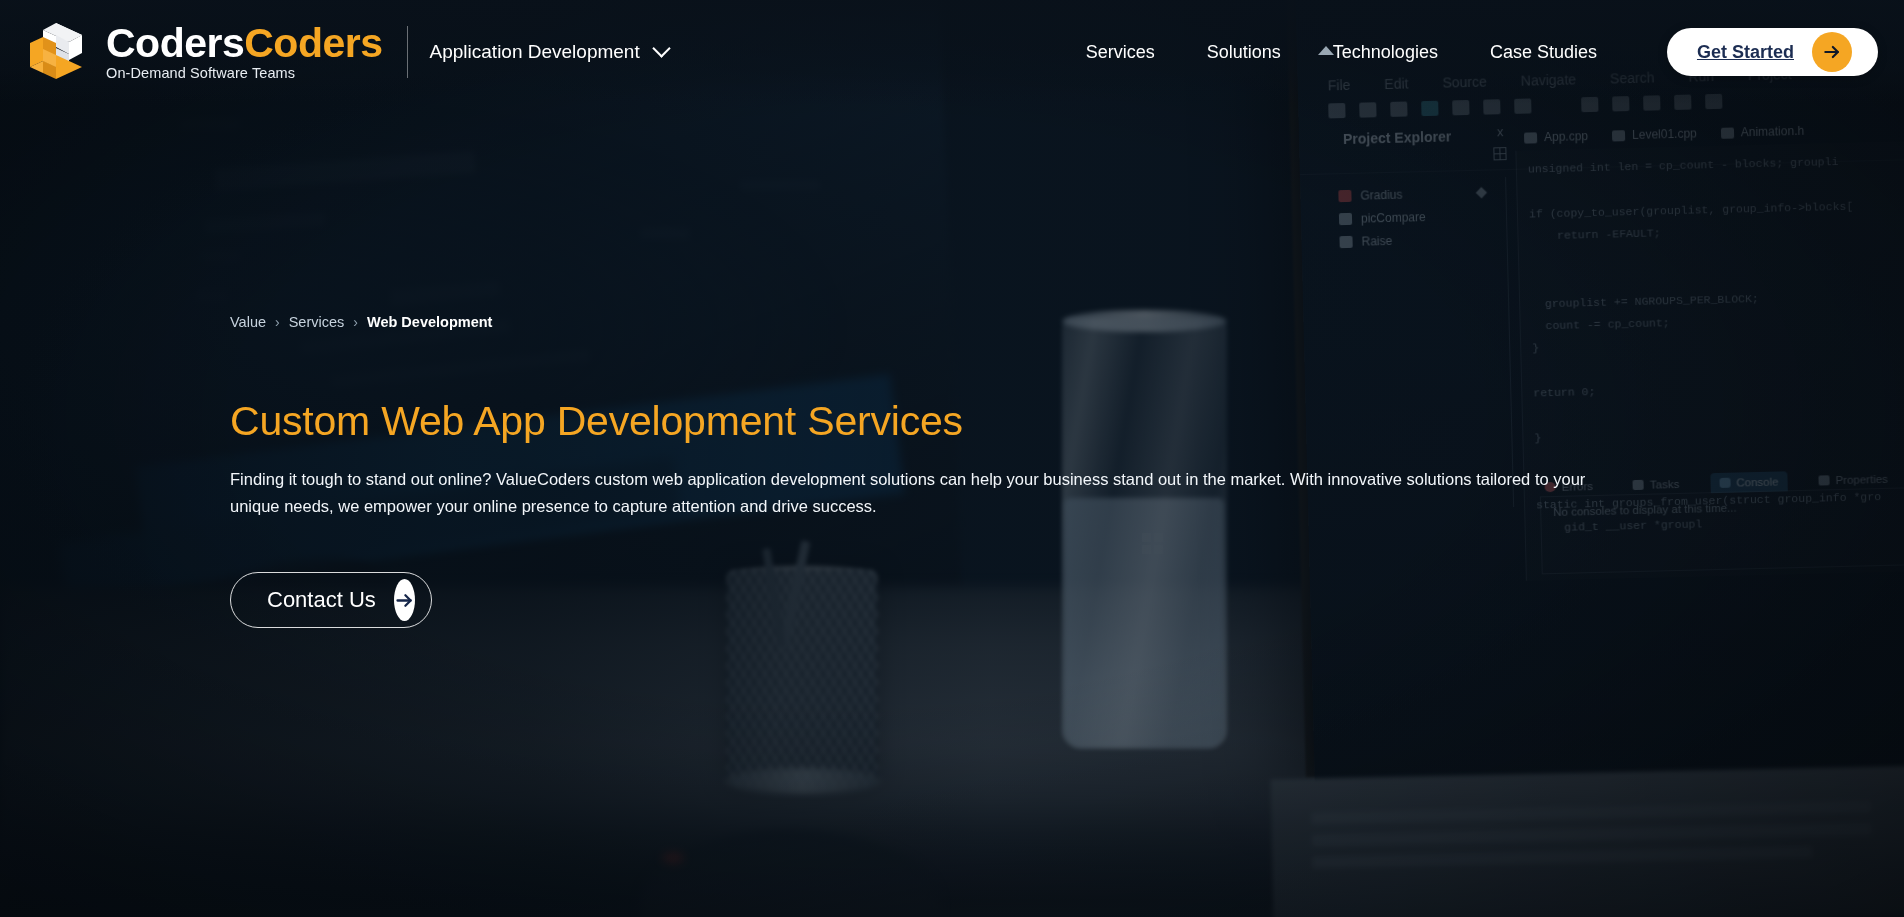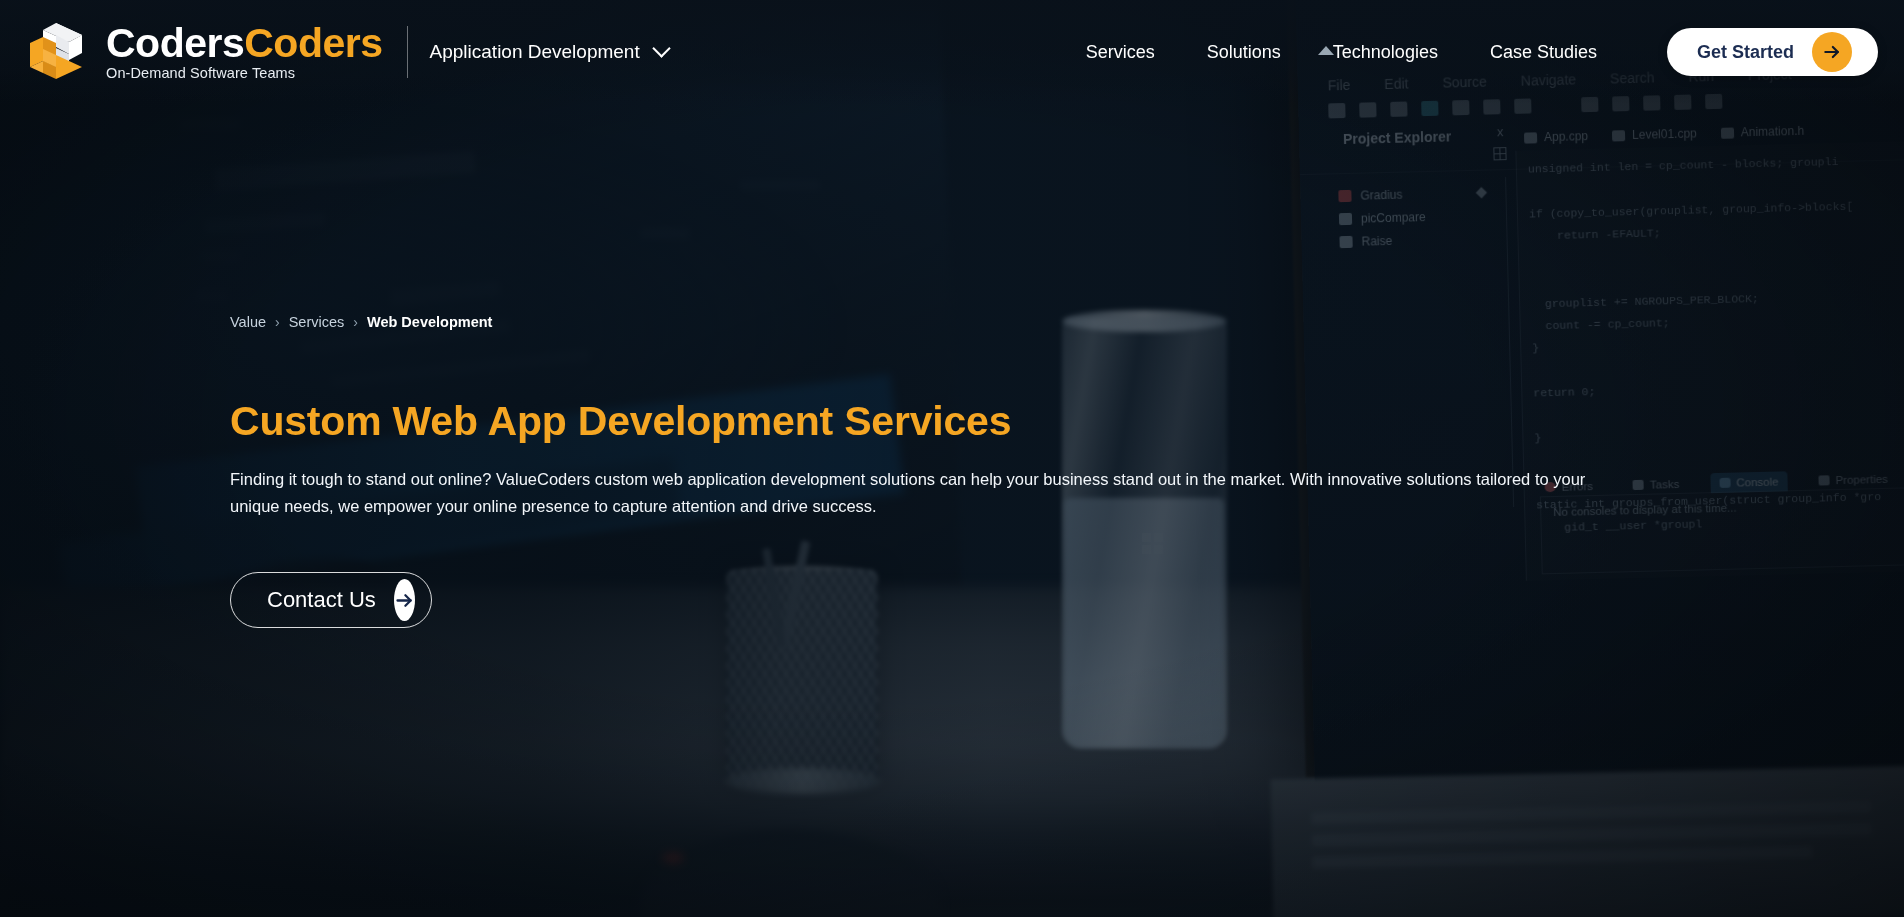--- a/index.html
+++ b/index.html
@@ -249,33 +249,33 @@
   nav{ margin-left:auto; display:flex; align-items:center; gap:0; }
   .nav-item{ color:#ffffff; font-size:18px; padding:0 26px; position:relative; cursor:pointer; white-space:nowrap;}
   .nav-caret{ position:absolute; left:11px; top:4px; width:0;height:0;
     border-left:8px solid transparent; border-right:8px solid transparent;
     border-bottom:9px solid rgba(190,205,218,.8);}
   .cta{
     display:flex; align-items:center; background:#ffffff; border-radius:999px;
     height:48px; padding:0 8px 0 30px; margin-left:44px; margin-right:26px; cursor:pointer;
     box-shadow:0 2px 10px rgba(0,0,0,.25);
   }
-  .cta span{ color:#1c2d52; font-size:18px; font-weight:600; margin-right:18px; white-space:nowrap;}
+  .cta span{ color:#1c2d52; font-size:18px; font-weight:600; margin-right:18px; white-space:nowrap;text-decoration:underline;}
   .cta-arrow{
     width:40px; height:40px; border-radius:50%; background:#f5a623;
     display:flex; align-items:center; justify-content:center;
   }
 
   
   .hero{ position:absolute; left:230px; top:0; z-index:30; width:1450px; }
   .crumbs{ position:absolute; top:314px; display:flex; align-items:center; gap:9px; font-size:14.5px;}
   .crumb{ color:#c6d2dd; }
   .crumb.active{ color:#ffffff; font-weight:bold; }
   .crumb-sep{ color:#8fa0ae; font-size:14px; }
-  h1{ position:absolute; top:398px; font-size:41px; font-weight:bold; color:#f5a623;
+  h1{ position:absolute; top:398px; font-size:41px; font-weight:normal; color:#f5a623;
       letter-spacing:-.2px; white-space:nowrap; }
   .lede{ position:absolute; top:466px; width:1400px; color:#f2f6fa; font-size:16.5px; line-height:1.62;}
   .contact{
     position:absolute; top:572px; display:flex; align-items:center;
     border:1.5px solid rgba(255,255,255,.85); border-radius:999px;
     height:56px; padding:0 7px 0 36px; cursor:pointer; width:202px;
   }
   .contact span{ color:#ffffff; font-size:22px; margin-right:18px; white-space:nowrap;}
   .contact-arrow{ width:42px; height:42px; border-radius:50%; background:#ffffff;
     display:flex; align-items:center; justify-content:center;}

